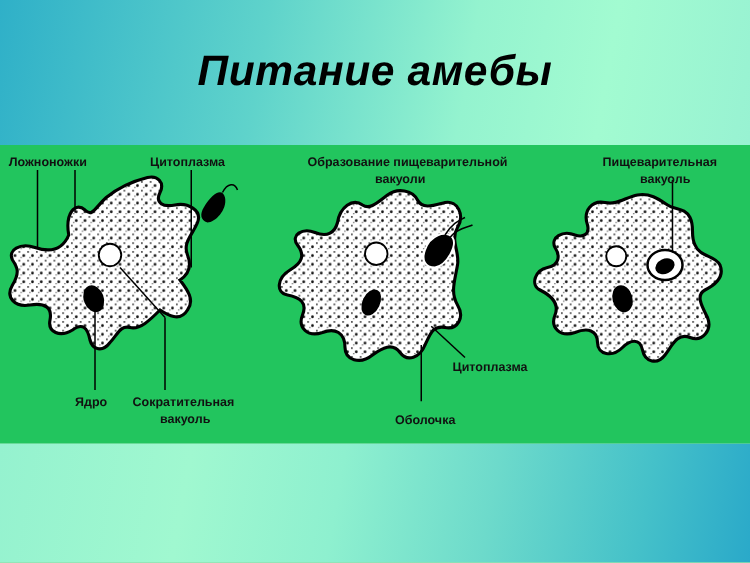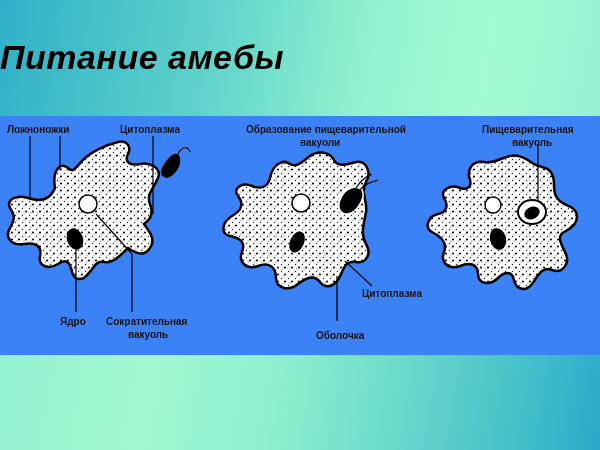--- a/index.html
+++ b/index.html
@@ -1,23 +1,23 @@
 <!DOCTYPE html>
 <html><head>
 <meta charset="utf-8">
 <style>
   html, body { margin:0; padding:0; }
   body { width:600px; height:450px; position:relative; overflow:hidden; font-family:"Liberation Sans", sans-serif; }
   .top-band { position:absolute; left:0; top:0; width:600px; height:116px;
     background: linear-gradient(100deg, #2fb0c8 0%, #5fd3cb 35%, #94f3cf 62%, #a2fbd1 80%, #98f2d2 100%); }
   .bottom-band { position:absolute; left:0; top:355px; width:600px; height:95px;
     background: linear-gradient(100deg, #95f2cf 0%, #a0f8d0 25%, #8ef0cf 45%, #6ddacb 65%, #45c1c9 85%, #2aa9c9 100%); }
-  .title { position:absolute; left:0; top:38px; width:600px; text-align:left;
+  .title { position:absolute; left:0; top:38px; width:600px; text-align:center;
     font-size:34px; font-weight:bold; font-style:italic; color:#000; letter-spacing:0.5px; }
-  .panel { position:absolute; left:0; top:116px; width:600px; height:239px; background:#3b82f6; }
+  .panel { position:absolute; left:0; top:116px; width:600px; height:239px; background:#22c55e; }
   .panel svg { position:absolute; left:0; top:0; }
   .lbl { font-family:"Liberation Sans", sans-serif; font-size:10px; font-weight:bold; fill:#111; }
 </style>
 </head>
 <body>
 
 <div class="top-band"></div>
 <div class="title">Питание амебы</div>
 
 <div class="panel">

